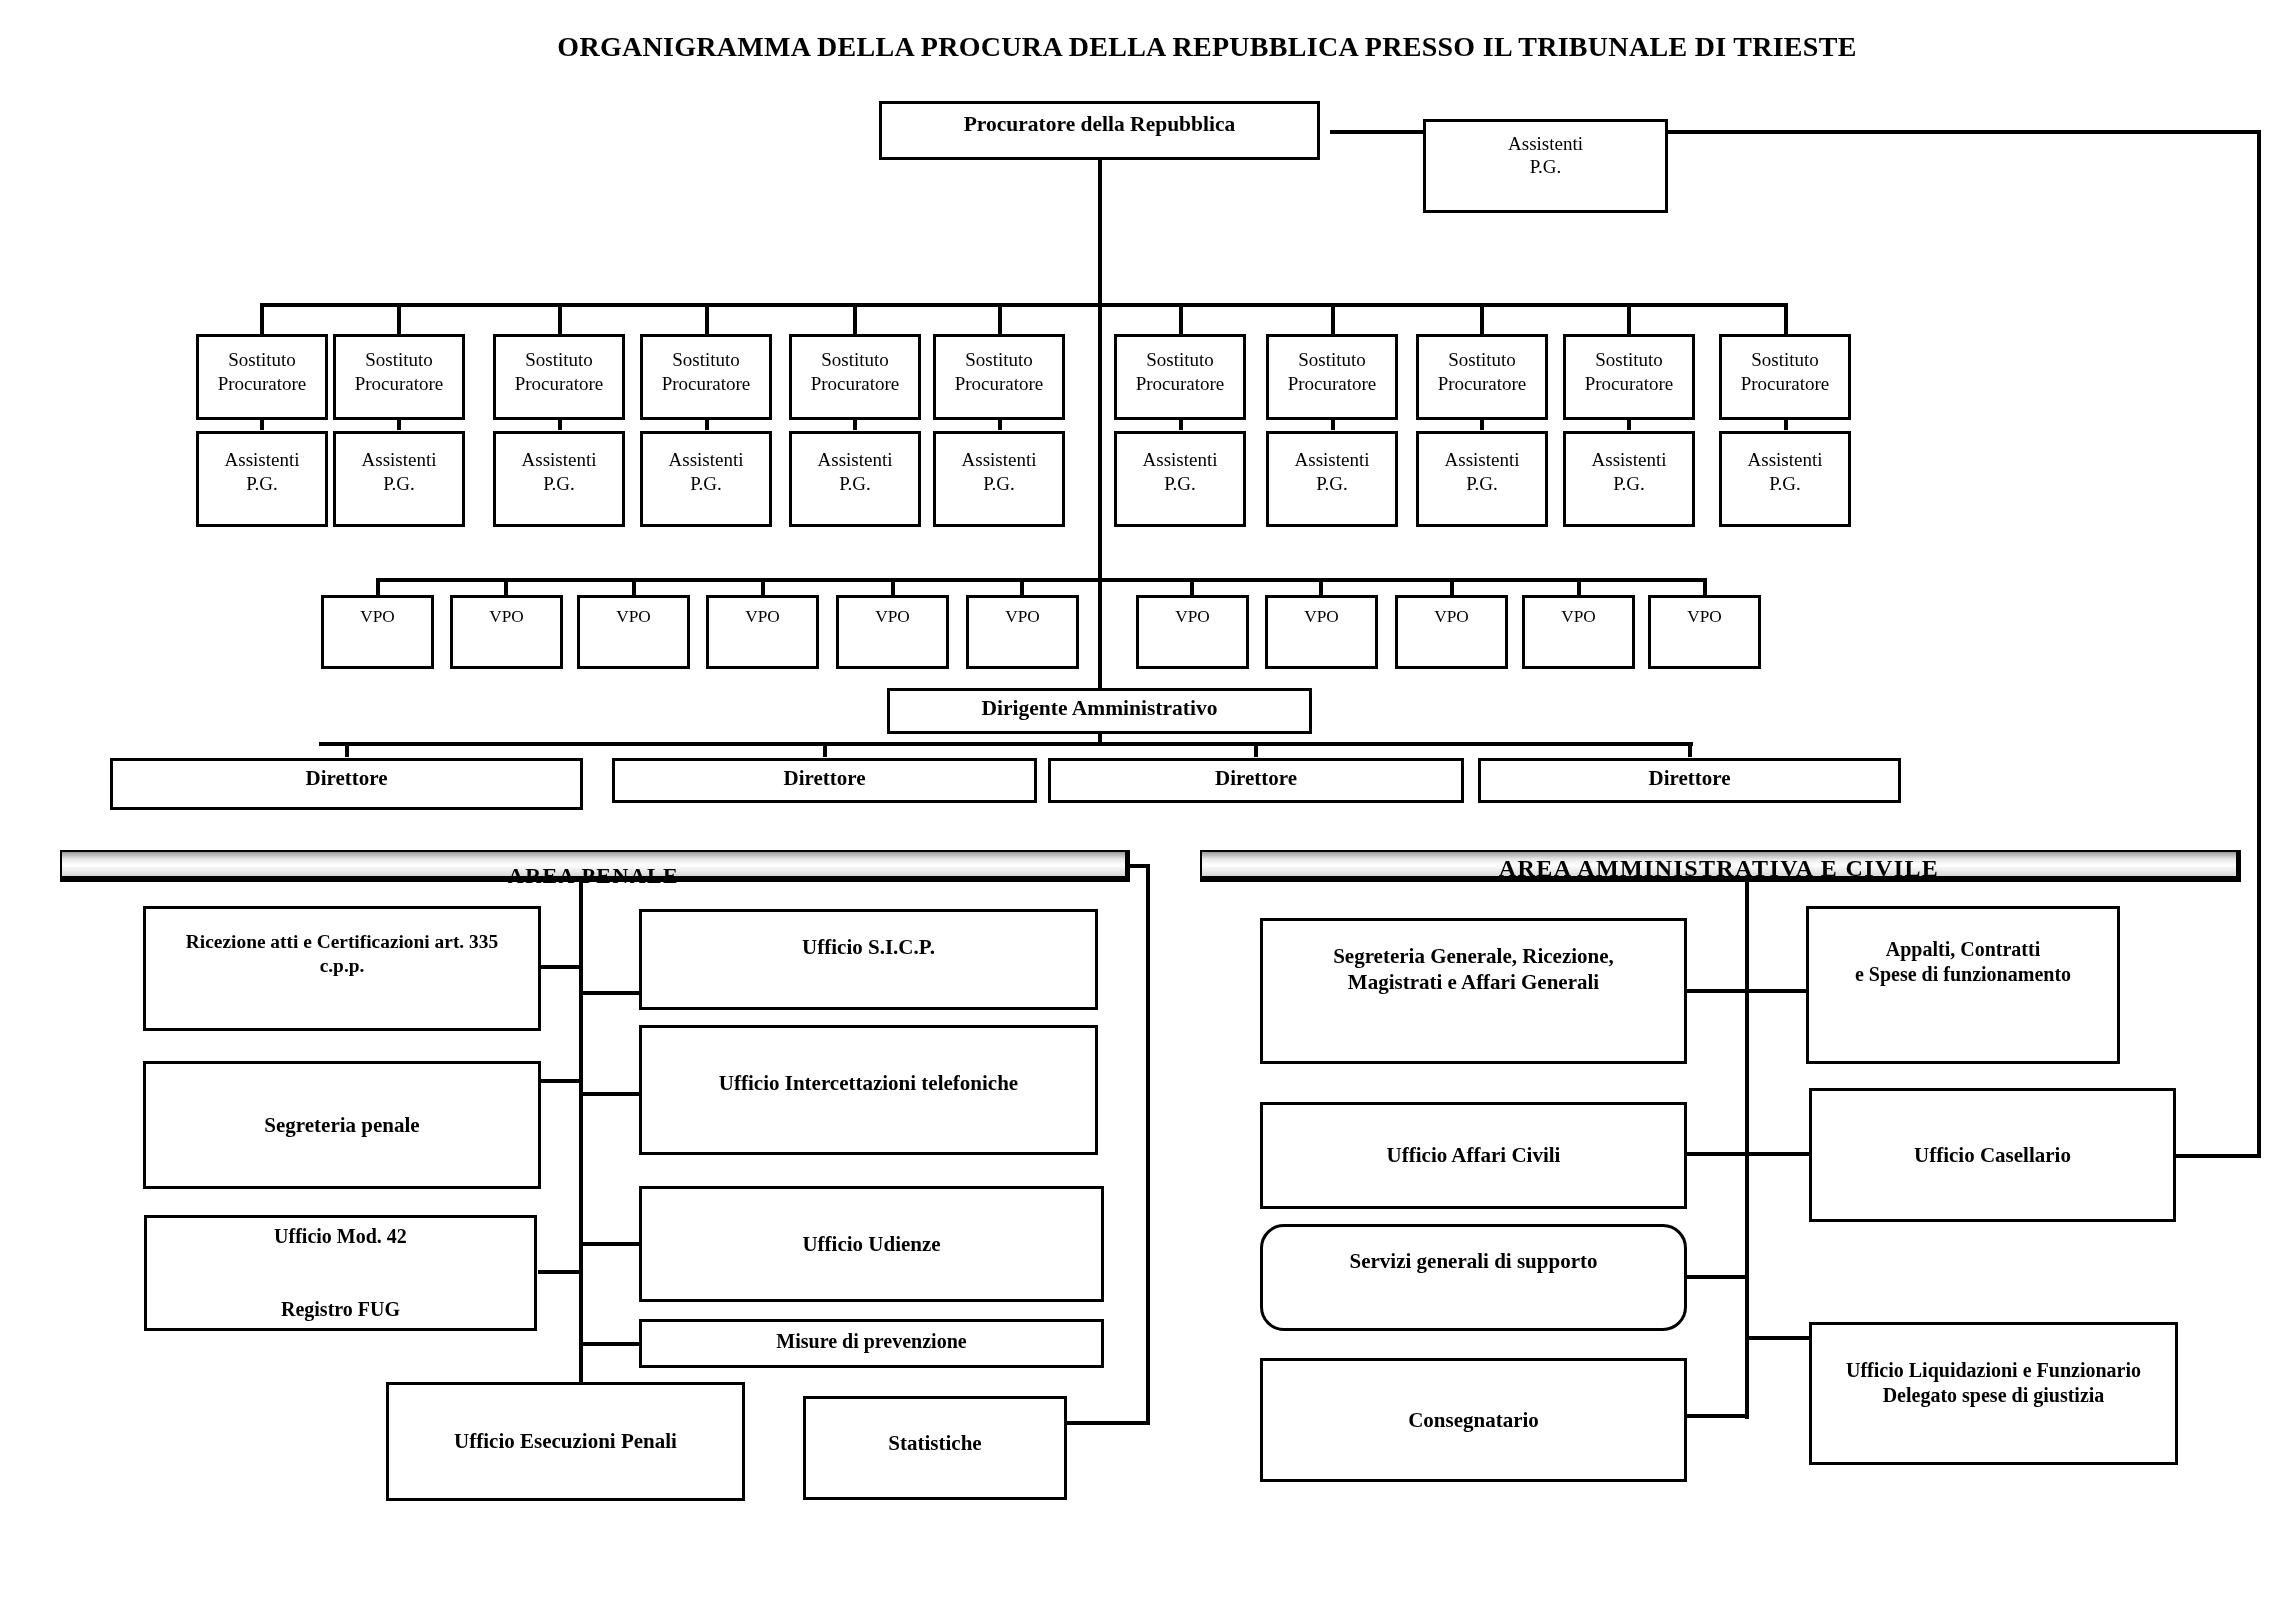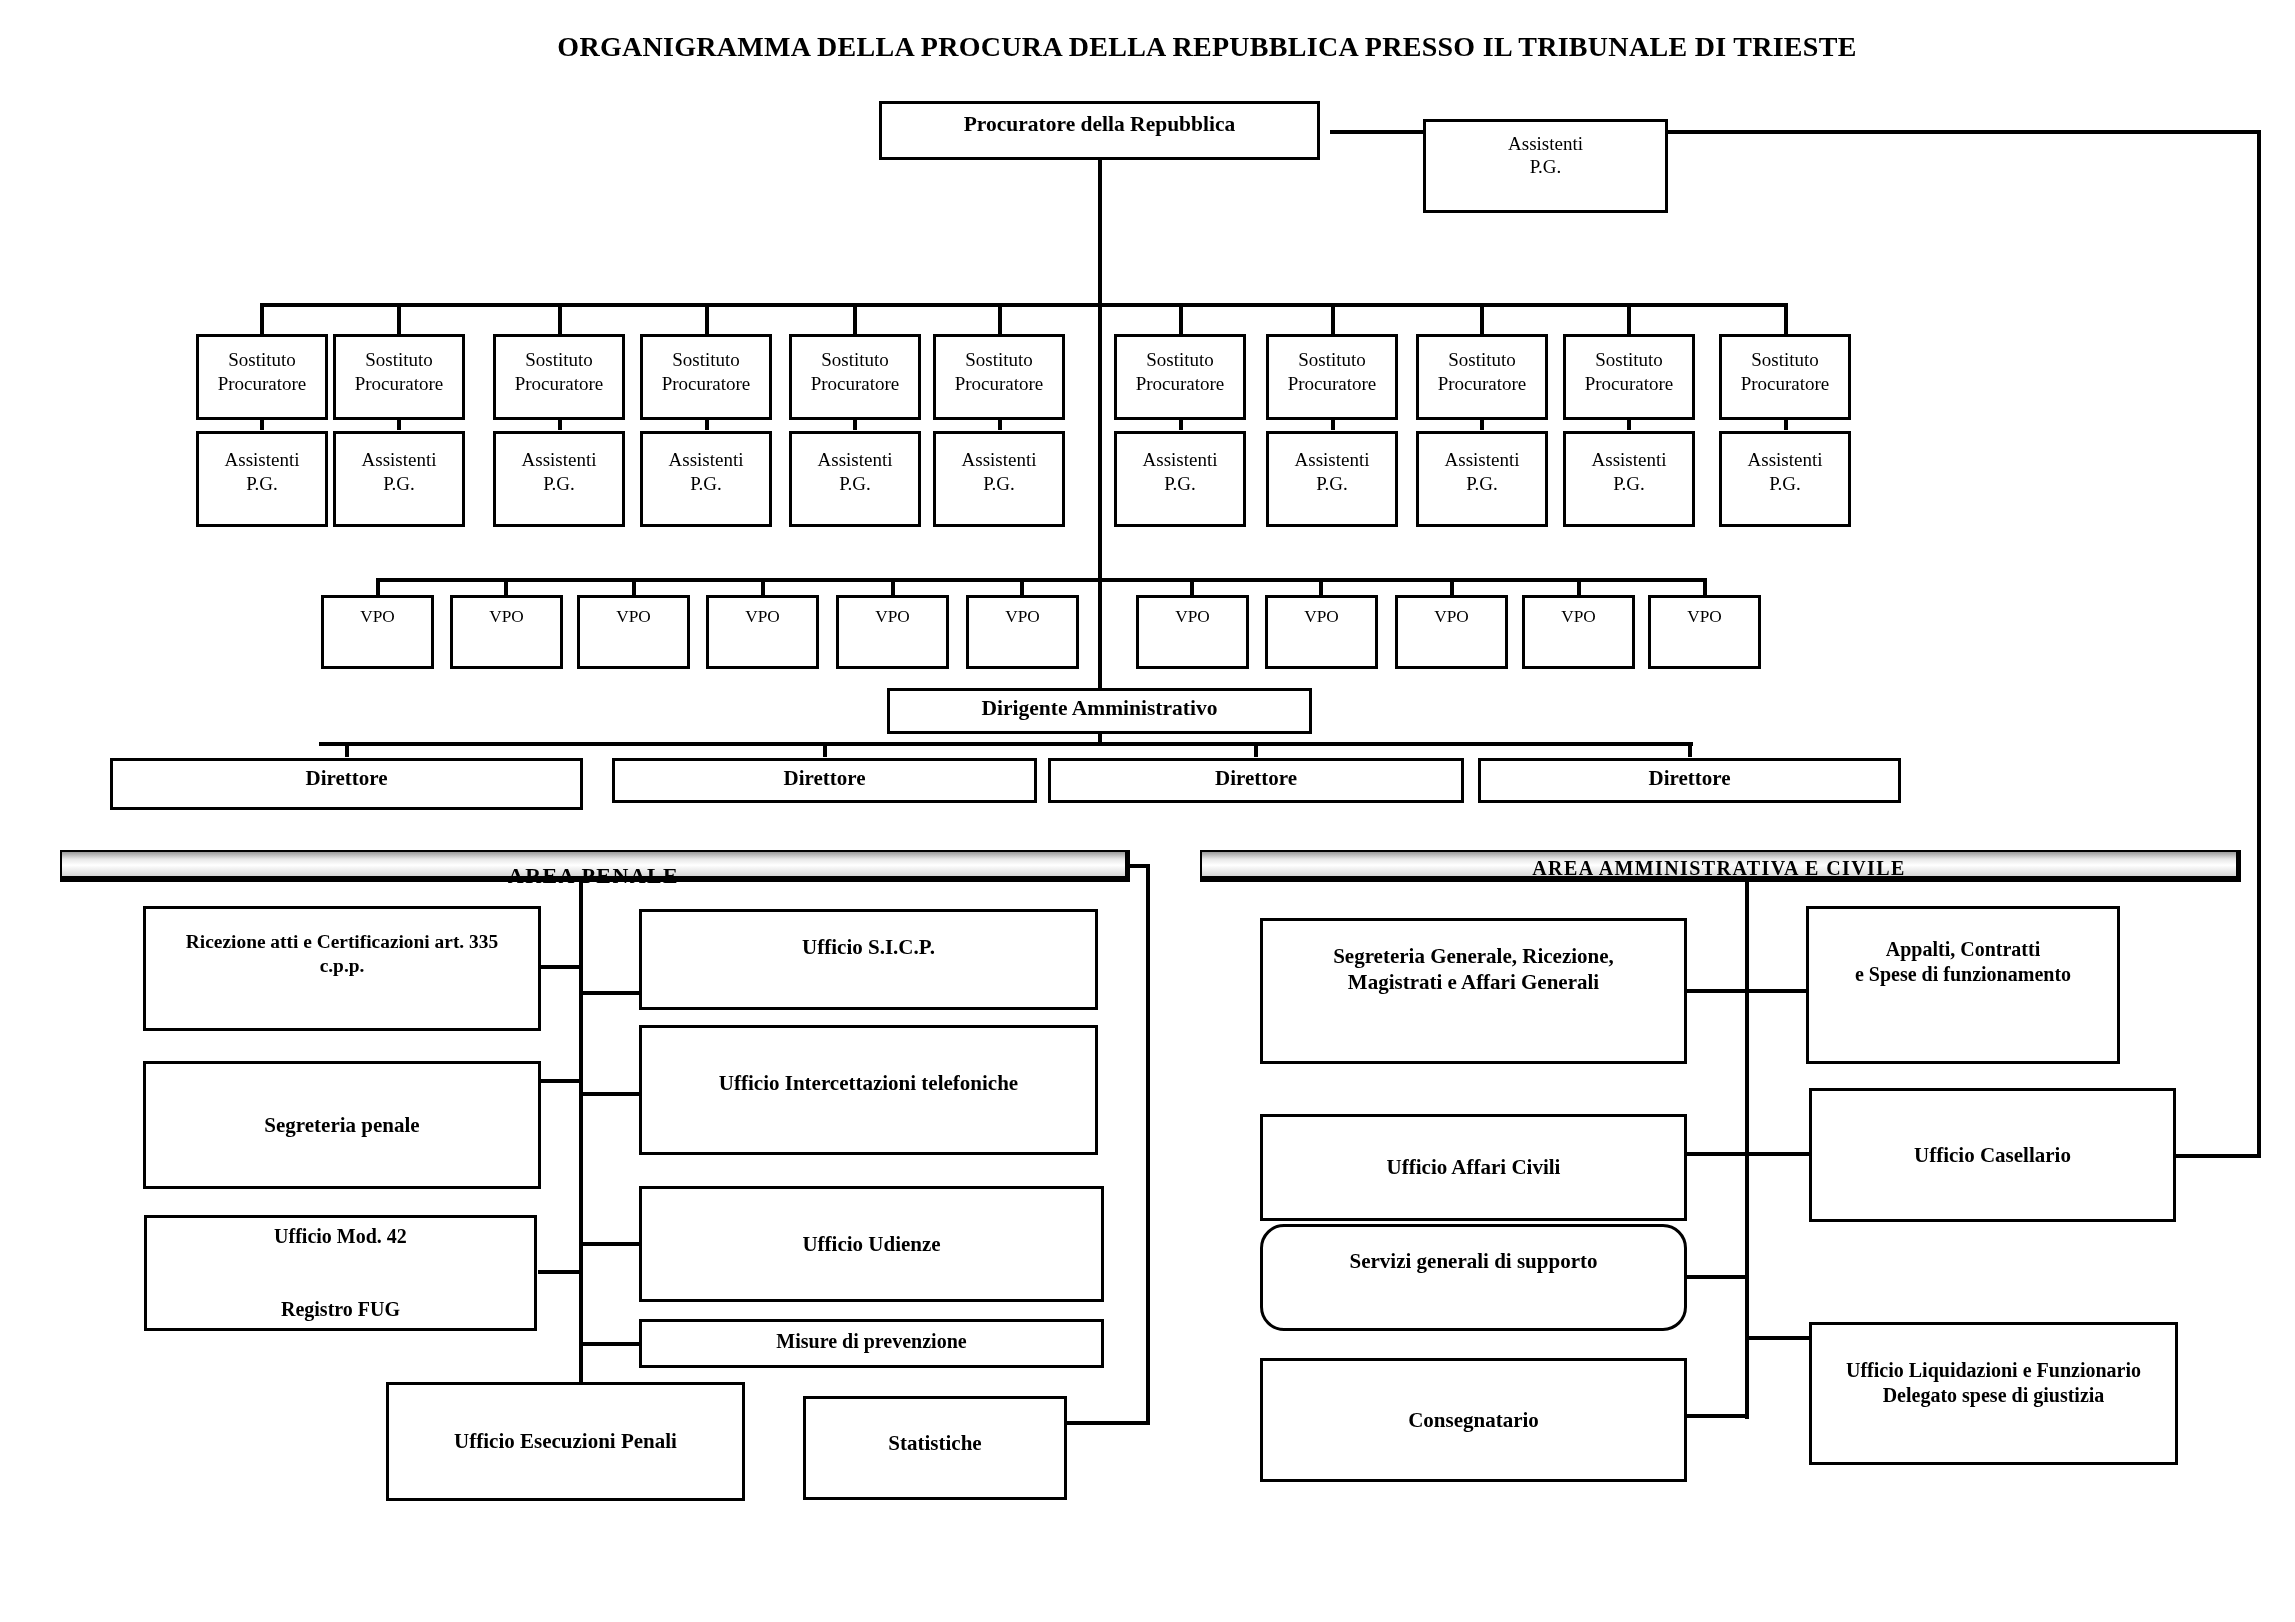--- a/index.html
+++ b/index.html
@@ -233,21 +233,21 @@
     </div>
     <div class="node bold" style="left: 1048px; top: 758px; width: 416px; height: 45px; font-size: 21px; padding-top: 3.5px;">
       <div class="bx-line">Direttore</div>
     </div>
     <div class="node bold" style="left: 1478px; top: 758px; width: 423px; height: 45px; font-size: 21px; padding-top: 3.5px;">
       <div class="bx-line">Direttore</div>
     </div>
     <div class="node bar" style="left: 60px; top: 850px; width: 1070px; height: 32px; font-size: 22px; padding-top: 22px;">
       <div class="bx-line">AREA PENALE</div>
     </div>
-    <div class="node bar" style="left: 1200px; top: 850px; width: 1041px; height: 32px; font-size: 20px; padding-top: 7px;">
+    <div class="node bar" style="left: 1200px; top: 850px; width: 1041px; height: 32px; font-size: 24px; padding-top: 7px;">
       <div class="bx-line">AREA AMMINISTRATIVA E CIVILE</div>
     </div>
     <div class="node bold" style="left: 143px; top: 906px; width: 398px; height: 125px; font-size: 19.4px; padding-top: 21px;">
       <div class="bx-line">Ricezione atti e Certificazioni art. 335</div>
       <div class="bx-line">c.p.p.</div>
     </div>
     <div class="node bold" style="left: 143px; top: 1061px; width: 398px; height: 128px; font-size: 21px; justify-content: center;">
       <div class="bx-line">Segreteria penale</div>
     </div>
     <div class="node bold" style="left: 144px; top: 1215px; width: 393px; height: 116px; font-size: 20px; padding-top: 5.5px;">
@@ -271,21 +271,21 @@
     <div class="node bold" style="left: 386px; top: 1382px; width: 359px; height: 119px; font-size: 21px; justify-content: center;">
       <div class="bx-line">Ufficio Esecuzioni Penali</div>
     </div>
     <div class="node bold" style="left: 803px; top: 1396px; width: 264px; height: 104px; font-size: 21px; padding-top: 31px;">
       <div class="bx-line">Statistiche</div>
     </div>
     <div class="node bold" style="left: 1260px; top: 918px; width: 427px; height: 146px; font-size: 21px; padding-top: 22px;">
       <div class="bx-line">Segreteria Generale, Ricezione,</div>
       <div class="bx-line">Magistrati e Affari Generali</div>
     </div>
-    <div class="node bold" style="left: 1260px; top: 1102px; width: 427px; height: 107px; font-size: 21px; justify-content: center; margin-top: 12px;">
+    <div class="node bold" style="left: 1260px; top: 1102px; width: 427px; height: 107px; font-size: 21px; justify-content: center;">
       <div class="bx-line">Ufficio Affari Civili</div>
     </div>
     <div class="node bold" style="left: 1260px; top: 1224px; width: 427px; height: 107px; font-size: 21px; padding-top: 21px; border-radius: 24px;">
       <div class="bx-line">Servizi generali di supporto</div>
     </div>
     <div class="node bold" style="left: 1260px; top: 1358px; width: 427px; height: 124px; font-size: 21px; justify-content: center;">
       <div class="bx-line">Consegnatario</div>
     </div>
     <div class="node bold" style="left: 1806px; top: 906px; width: 314px; height: 158px; font-size: 20px; padding-top: 28px;">
       <div class="bx-line">Appalti, Contratti</div>

